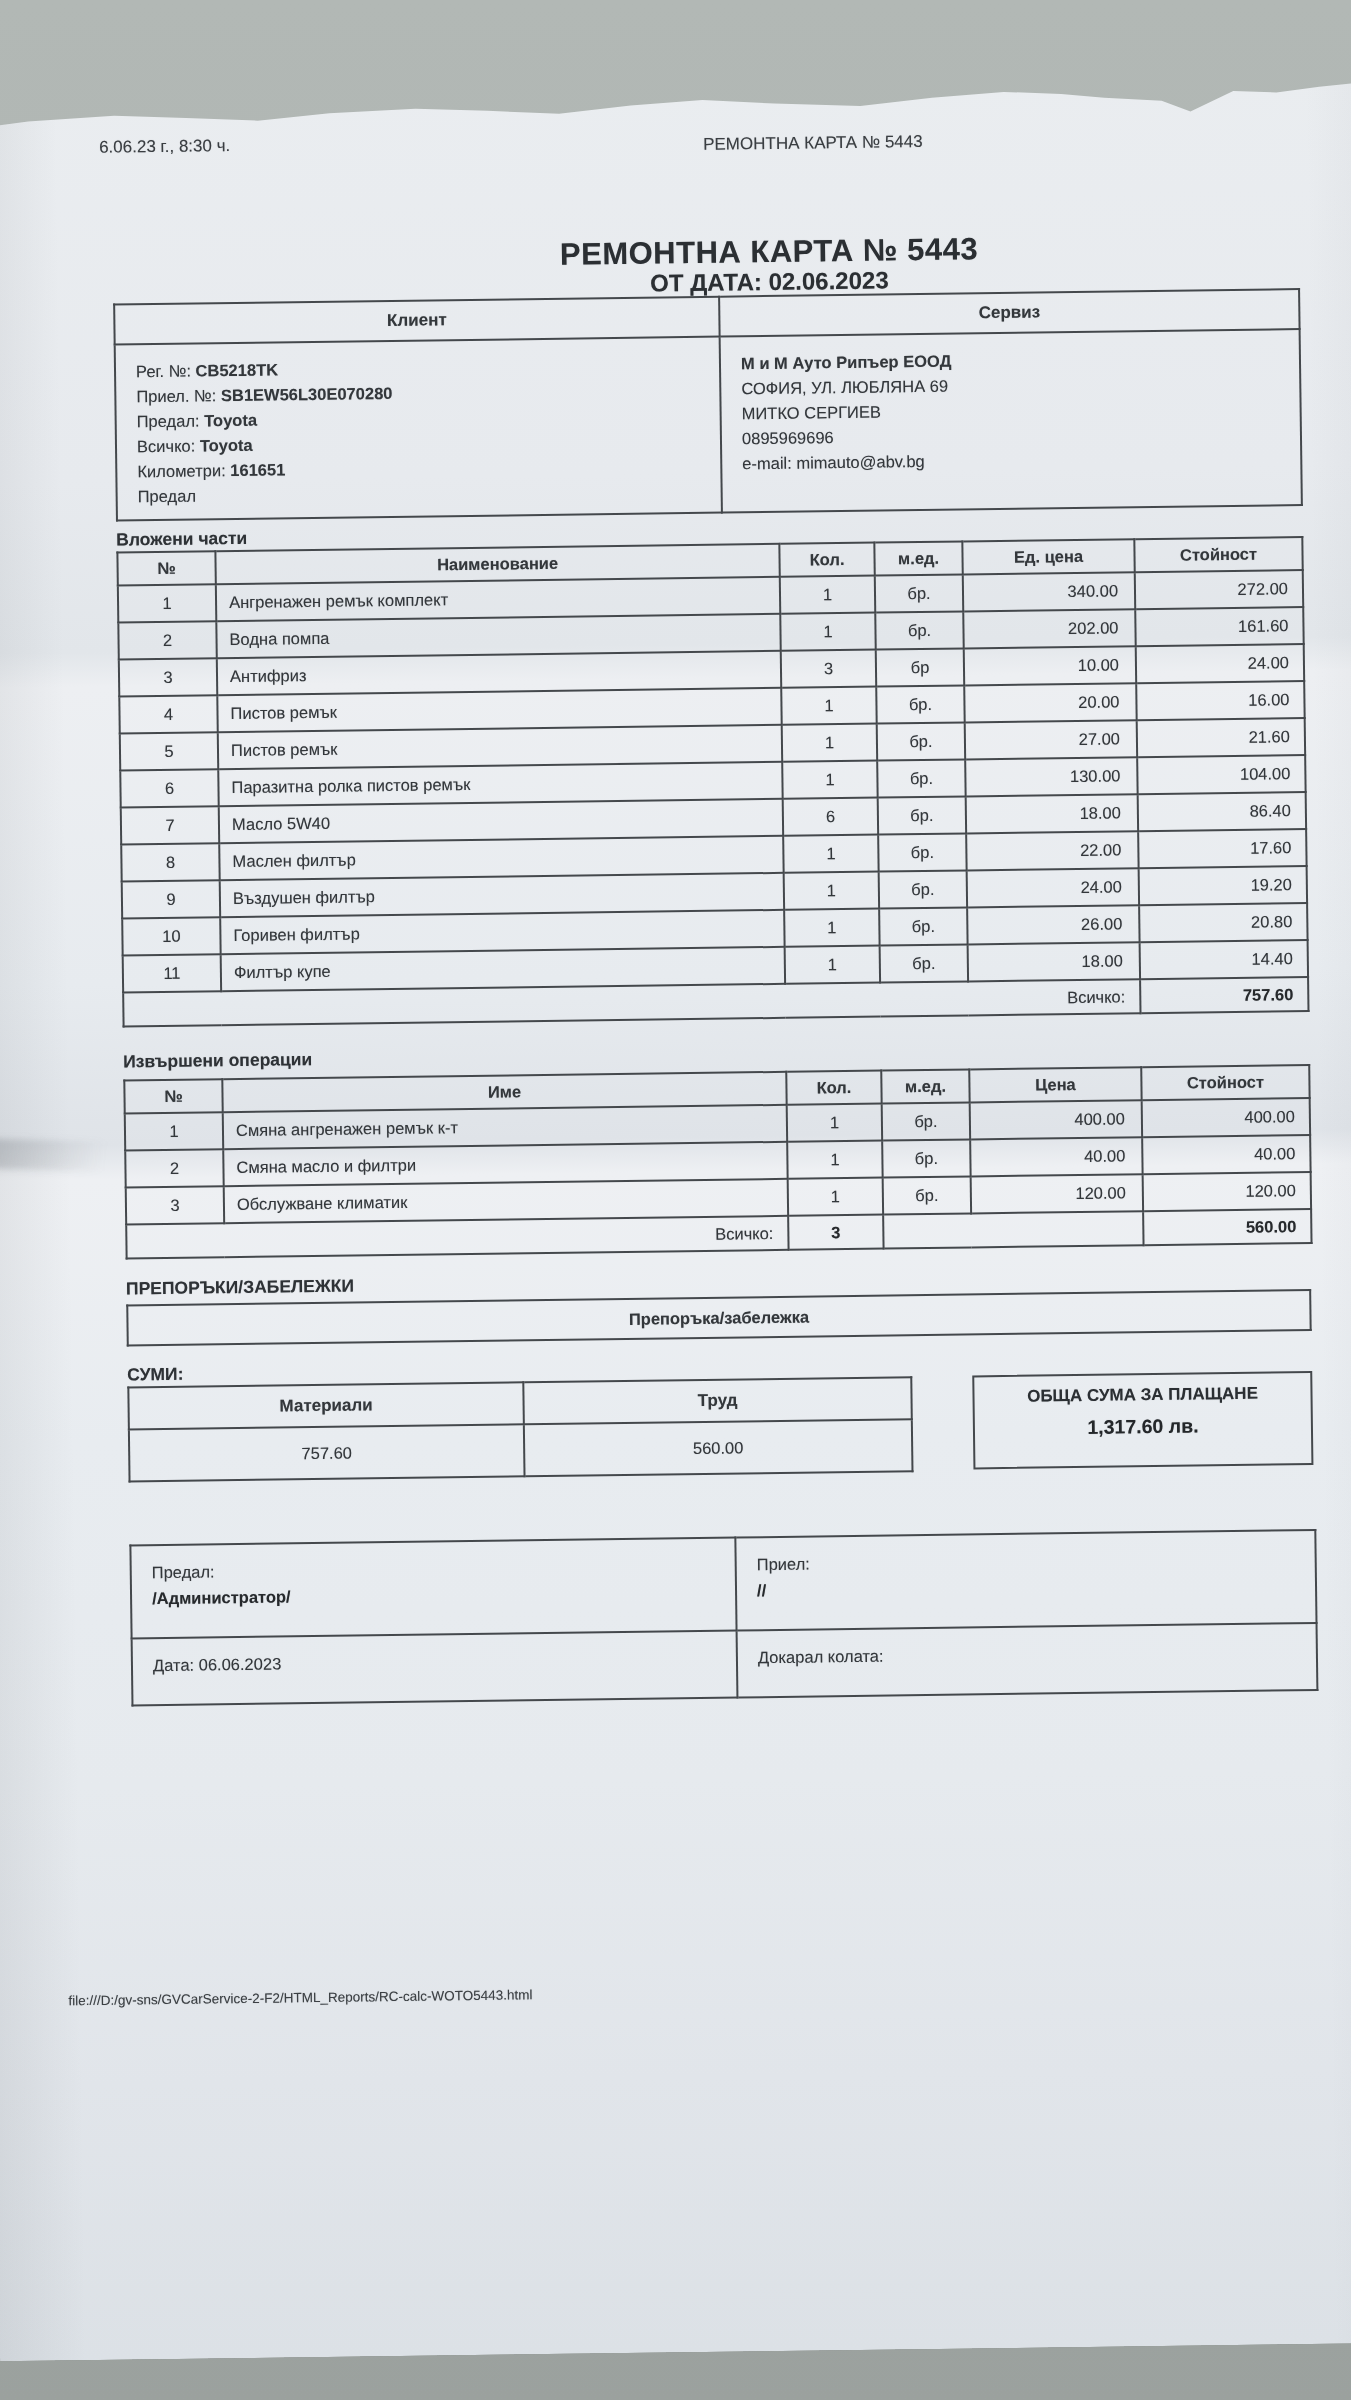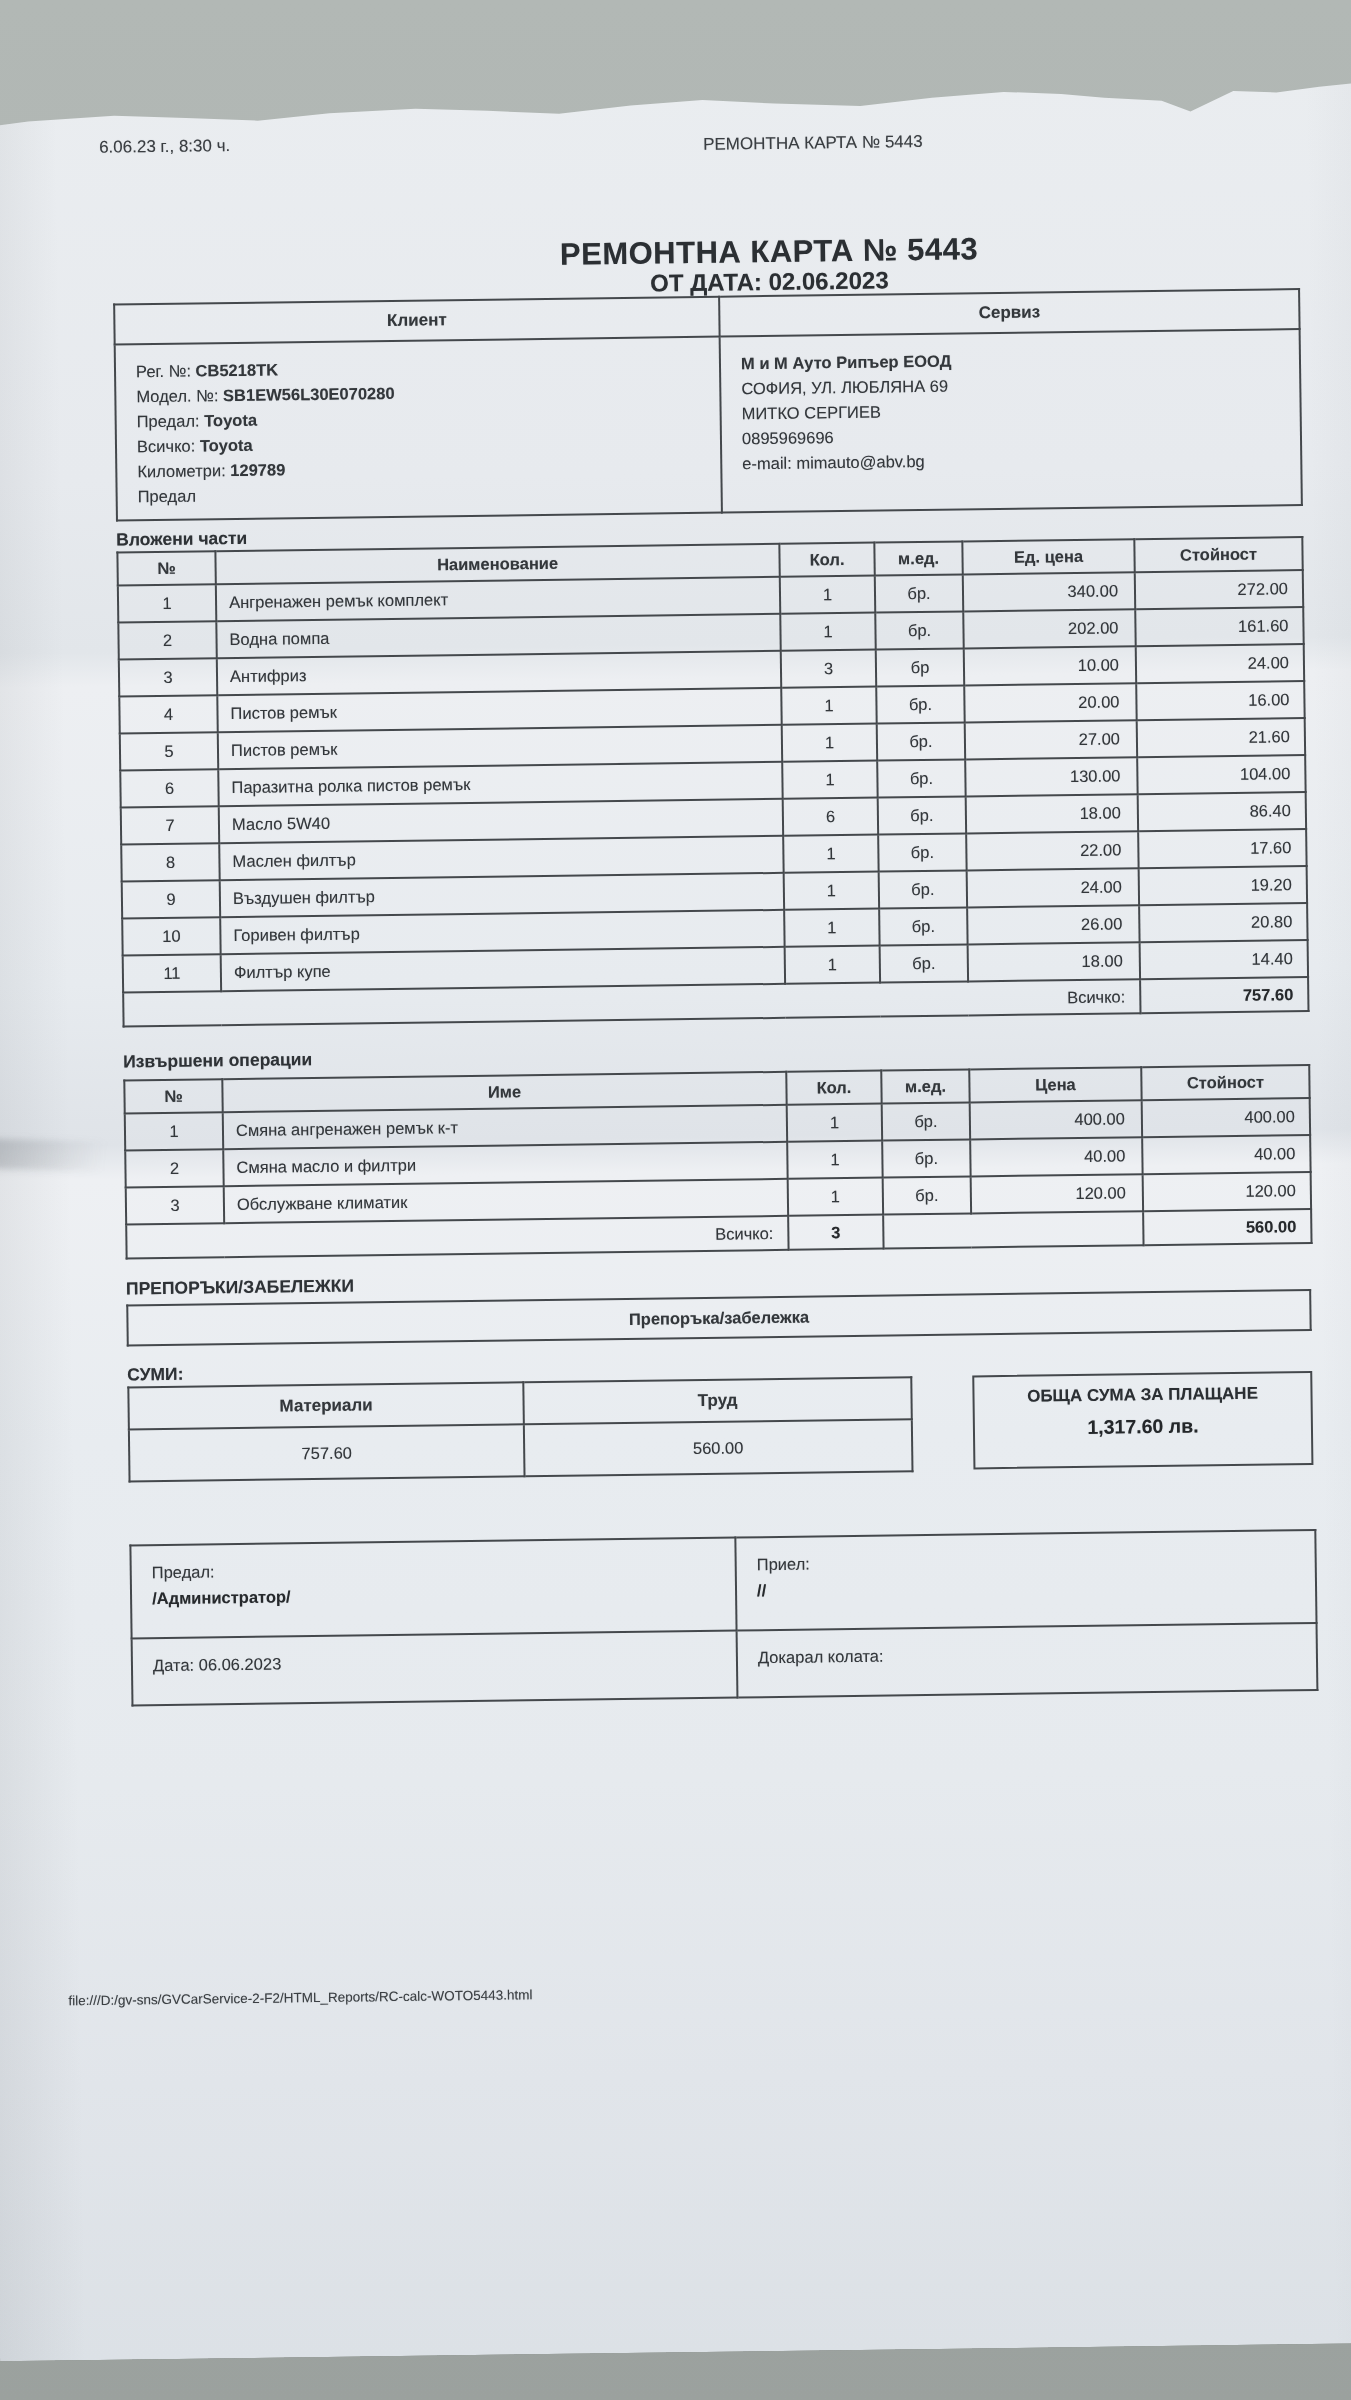--- a/index.html
+++ b/index.html
@@ -131,24 +131,24 @@
           <col class="col-service">
         </colgroup>
       <tbody>
           <tr class="cs-head">
         <td>Клиент</td>
         <td>Сервиз</td>
       </tr>
       <tr>
         <td class="cs-cell">
           <div class="kv"><span>Рег. №:</span> <b>CB5218TK</b></div>
-          <div class="kv"><span>Модел. №:</span> <b>SB1EW56L30E070280</b></div>
+          <div class="kv"><span>Приел. №:</span> <b>SB1EW56L30E070280</b></div>
           <div class="kv"><span>Предал:</span> <b>Toyota</b></div>
           <div class="kv"><span>Всичко:</span> <b>Toyota</b></div>
-          <div class="kv"><span>Километри:</span> <b>129789</b></div>
+          <div class="kv"><span>Километри:</span> <b>161651</b></div>
           <div class="kv"><span>Предал</span></div>
         </td>
         <td class="cs-cell">
           <div class="svc svc-name">М и М Ауто Рипъер ЕООД</div>
           <div class="svc">СОФИЯ, УЛ. ЛЮБЛЯНА 69</div>
           <div class="svc">МИТКО СЕРГИЕВ</div>
           <div class="svc">0895969696</div>
           <div class="svc">e-mail: mimauto@abv.bg</div>
         </td>
       </tr>

